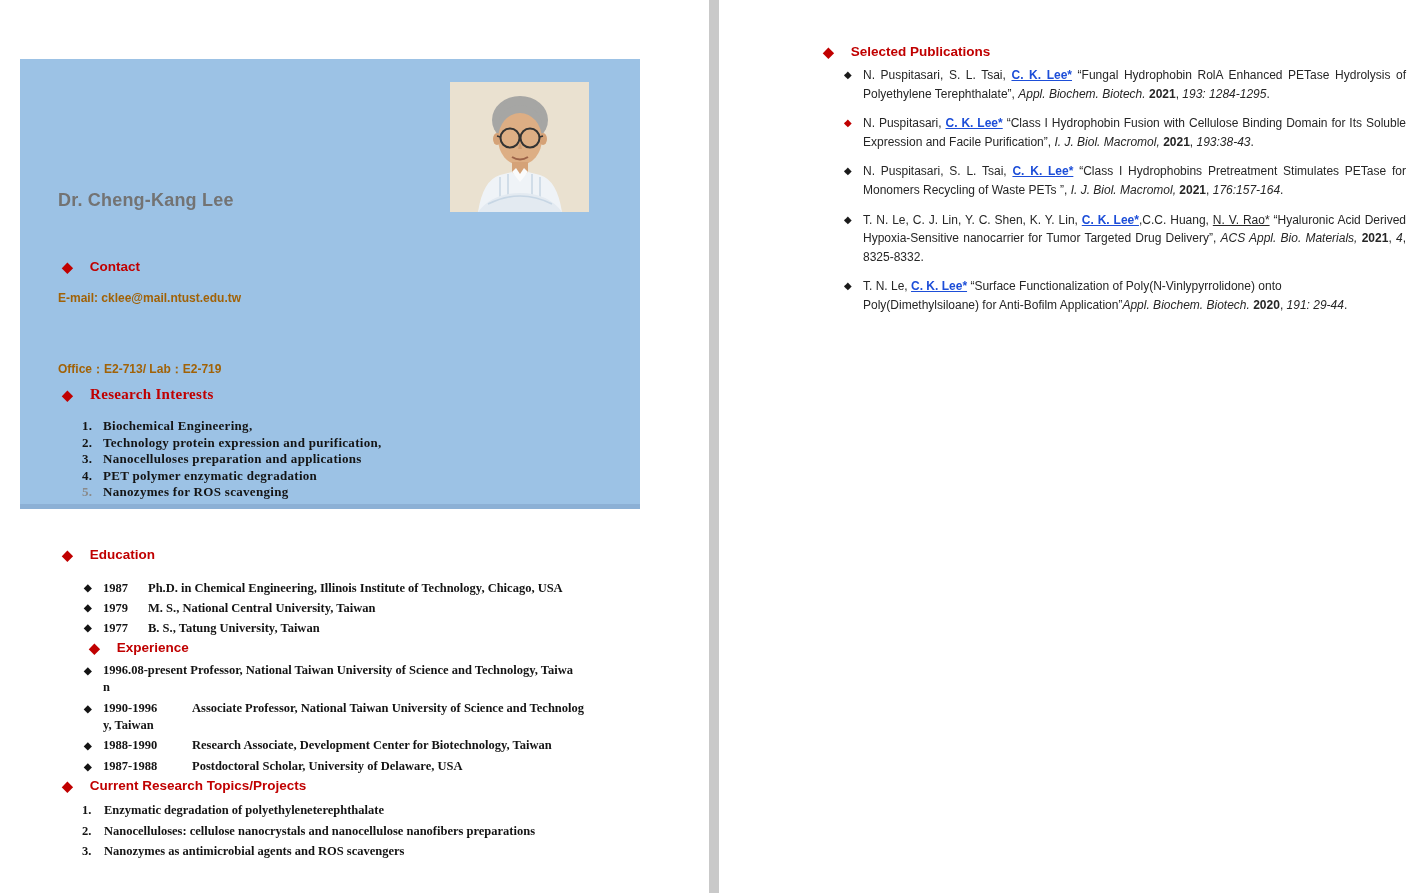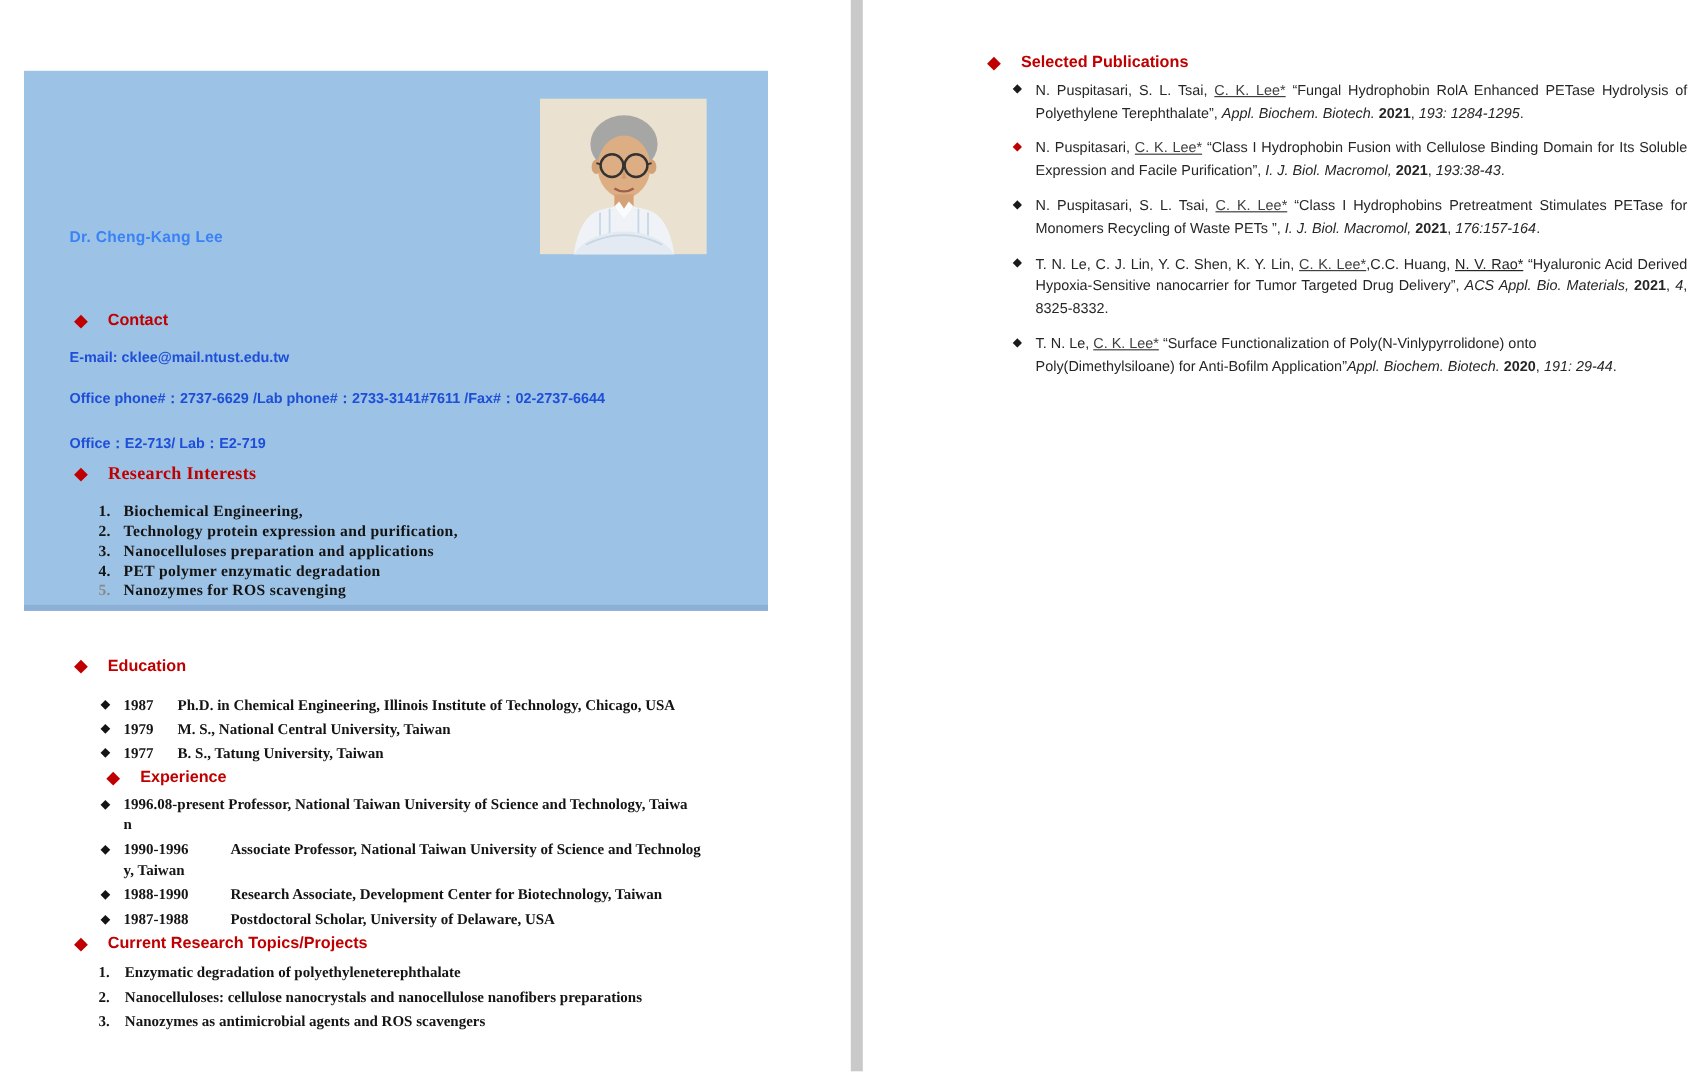--- a/index.html
+++ b/index.html
@@ -7,34 +7,34 @@
 
   .page-left  { position:absolute; left:0; top:0; width:709px; height:893px; background:#ffffff; }
   .page-divider { position:absolute; left:709px; top:0; width:10px; height:893px; background:#C9C9C9; }
   .page-right { position:absolute; left:755px; top:0; width:804px; height:893px; background:#ffffff; }
 
   .blue-panel { position:absolute; left:20px; top:59px; width:620px; height:450px;
                 background:#9CC2E5; border-bottom:5px solid #8CB0D5; }
 
   .photo { position:absolute; left:450px; top:82px; width:139px; height:130px; display:block; }
 
-  .name { position:absolute; left:58px; top:190px; font-size:13px; font-weight:bold; color:#3b82f6; letter-spacing:0.2px; }
+  .name { position:absolute; left:58px; top:190px; font-size:18px; font-weight:bold; color:#737373; letter-spacing:0.2px; }
 
   .sec-head { position:absolute; white-space:nowrap; font-weight:bold; color:#C00000; font-size:13.5px; }
   .sec-head .dia { display:inline-block; font-size:14px; color:#C00000; margin-right:17px; transform:translateY(0.5px); }
   .sec-head.serif { font-family:"Liberation Serif",serif; font-size:15px; letter-spacing:0.3px; }
 
   #contact-head { left:62px; top:258px; }
   #ri-head      { left:62px; top:386px; }
   #edu-head     { left:62px; top:546px; }
   #exp-head     { left:62px; top:639px;margin-left:27px; }
   #cr-head      { left:62px; top:777px; }
   #pub-head     { left:68px; top:43px; }
 
-  .contact-line { position:absolute; left:58px; font-size:12px; font-weight:bold; color:#1d4ed8; white-space:nowrap; }
+  .contact-line { position:absolute; left:58px; font-size:12px; font-weight:bold; color:#a16207; white-space:nowrap; }
   #contact-email  { top:291px; }
   #contact-phones { top:324px; }
   #contact-office { top:361px; }
 
   .ri-list { position:absolute; left:82px; top:418px; width:540px;
              font-family:"Liberation Serif",serif; font-weight:bold; font-size:13px;
              color:#141414; line-height:16.6px; letter-spacing:0.3px; }
   .ri-item { position:relative; padding-left:21px; }
   .ri-num  { position:absolute; left:0; }
   .ri-item:nth-child(5) .ri-num { color:#8A8A8A; }
@@ -58,21 +58,21 @@
              color:#141414; line-height:20.5px; }
   .cr-item { position:relative; padding-left:22px; }
   .cr-num  { position:absolute; left:0; }
 
   .pub-list { position:absolute; left:89px; top:66px; width:562px;
               font-size:12px; color:#262626; line-height:18.6px; text-align:justify; }
   .pub { position:relative; padding-left:19px; margin-bottom:11px; }
   .pub-dia { position:absolute; left:0; top:0; font-size:10px; text-align:left; }
 
   .r-plain { }
-  .r-link  { color:#404040; text-decoration:underline; cursor:pointer; }
+  .r-link  { color:#1d4ed8; text-decoration:underline; cursor:pointer;font-weight:bold; }
   .r-u     { text-decoration:underline; }
   .r-bi    { font-weight:normal; font-style:italic; }
   .r-b     { font-weight:bold; }
   .r-i     { font-style:italic; }
 </style>
 </head>
 <body>
 
 <div class="page-left">
 
@@ -99,21 +99,20 @@
     <path d="M28 130 Q42 111 70 111 Q98 111 112 130 Z" fill="#E3EAF1"></path>
     <path d="M38 122 Q70 106 102 122" stroke="#C7D6E4" stroke-width="1.5" fill="none"></path>
   </svg>
 
   <div class="name">Dr. Cheng-Kang Lee</div>
 
   <div class="sec-head" id="contact-head">
     <span class="dia">◆</span><span>Contact</span>
   </div>
   <div class="contact-line" id="contact-email">E-mail: cklee@mail.ntust.edu.tw</div>
-  <div class="contact-line" id="contact-phones">Office phone#：2737-6629 /Lab phone#：2733-3141#7611 /Fax#：02-2737-6644</div>
   <div class="contact-line" id="contact-office">Office：E2-713/ Lab：E2-719</div>
 
   <div class="sec-head serif" id="ri-head">
     <span class="dia">◆</span><span>Research Interests</span>
   </div>
   <div class="ri-list">
     <div class="ri-item"><span class="ri-num">1.</span><span>Biochemical Engineering,</span></div>
     <div class="ri-item"><span class="ri-num">2.</span><span>Technology protein expression and purification,</span></div>
     <div class="ri-item"><span class="ri-num">3.</span><span>Nanocelluloses preparation and applications</span></div>
     <div class="ri-item"><span class="ri-num">4.</span><span>PET polymer enzymatic degradation</span></div>

